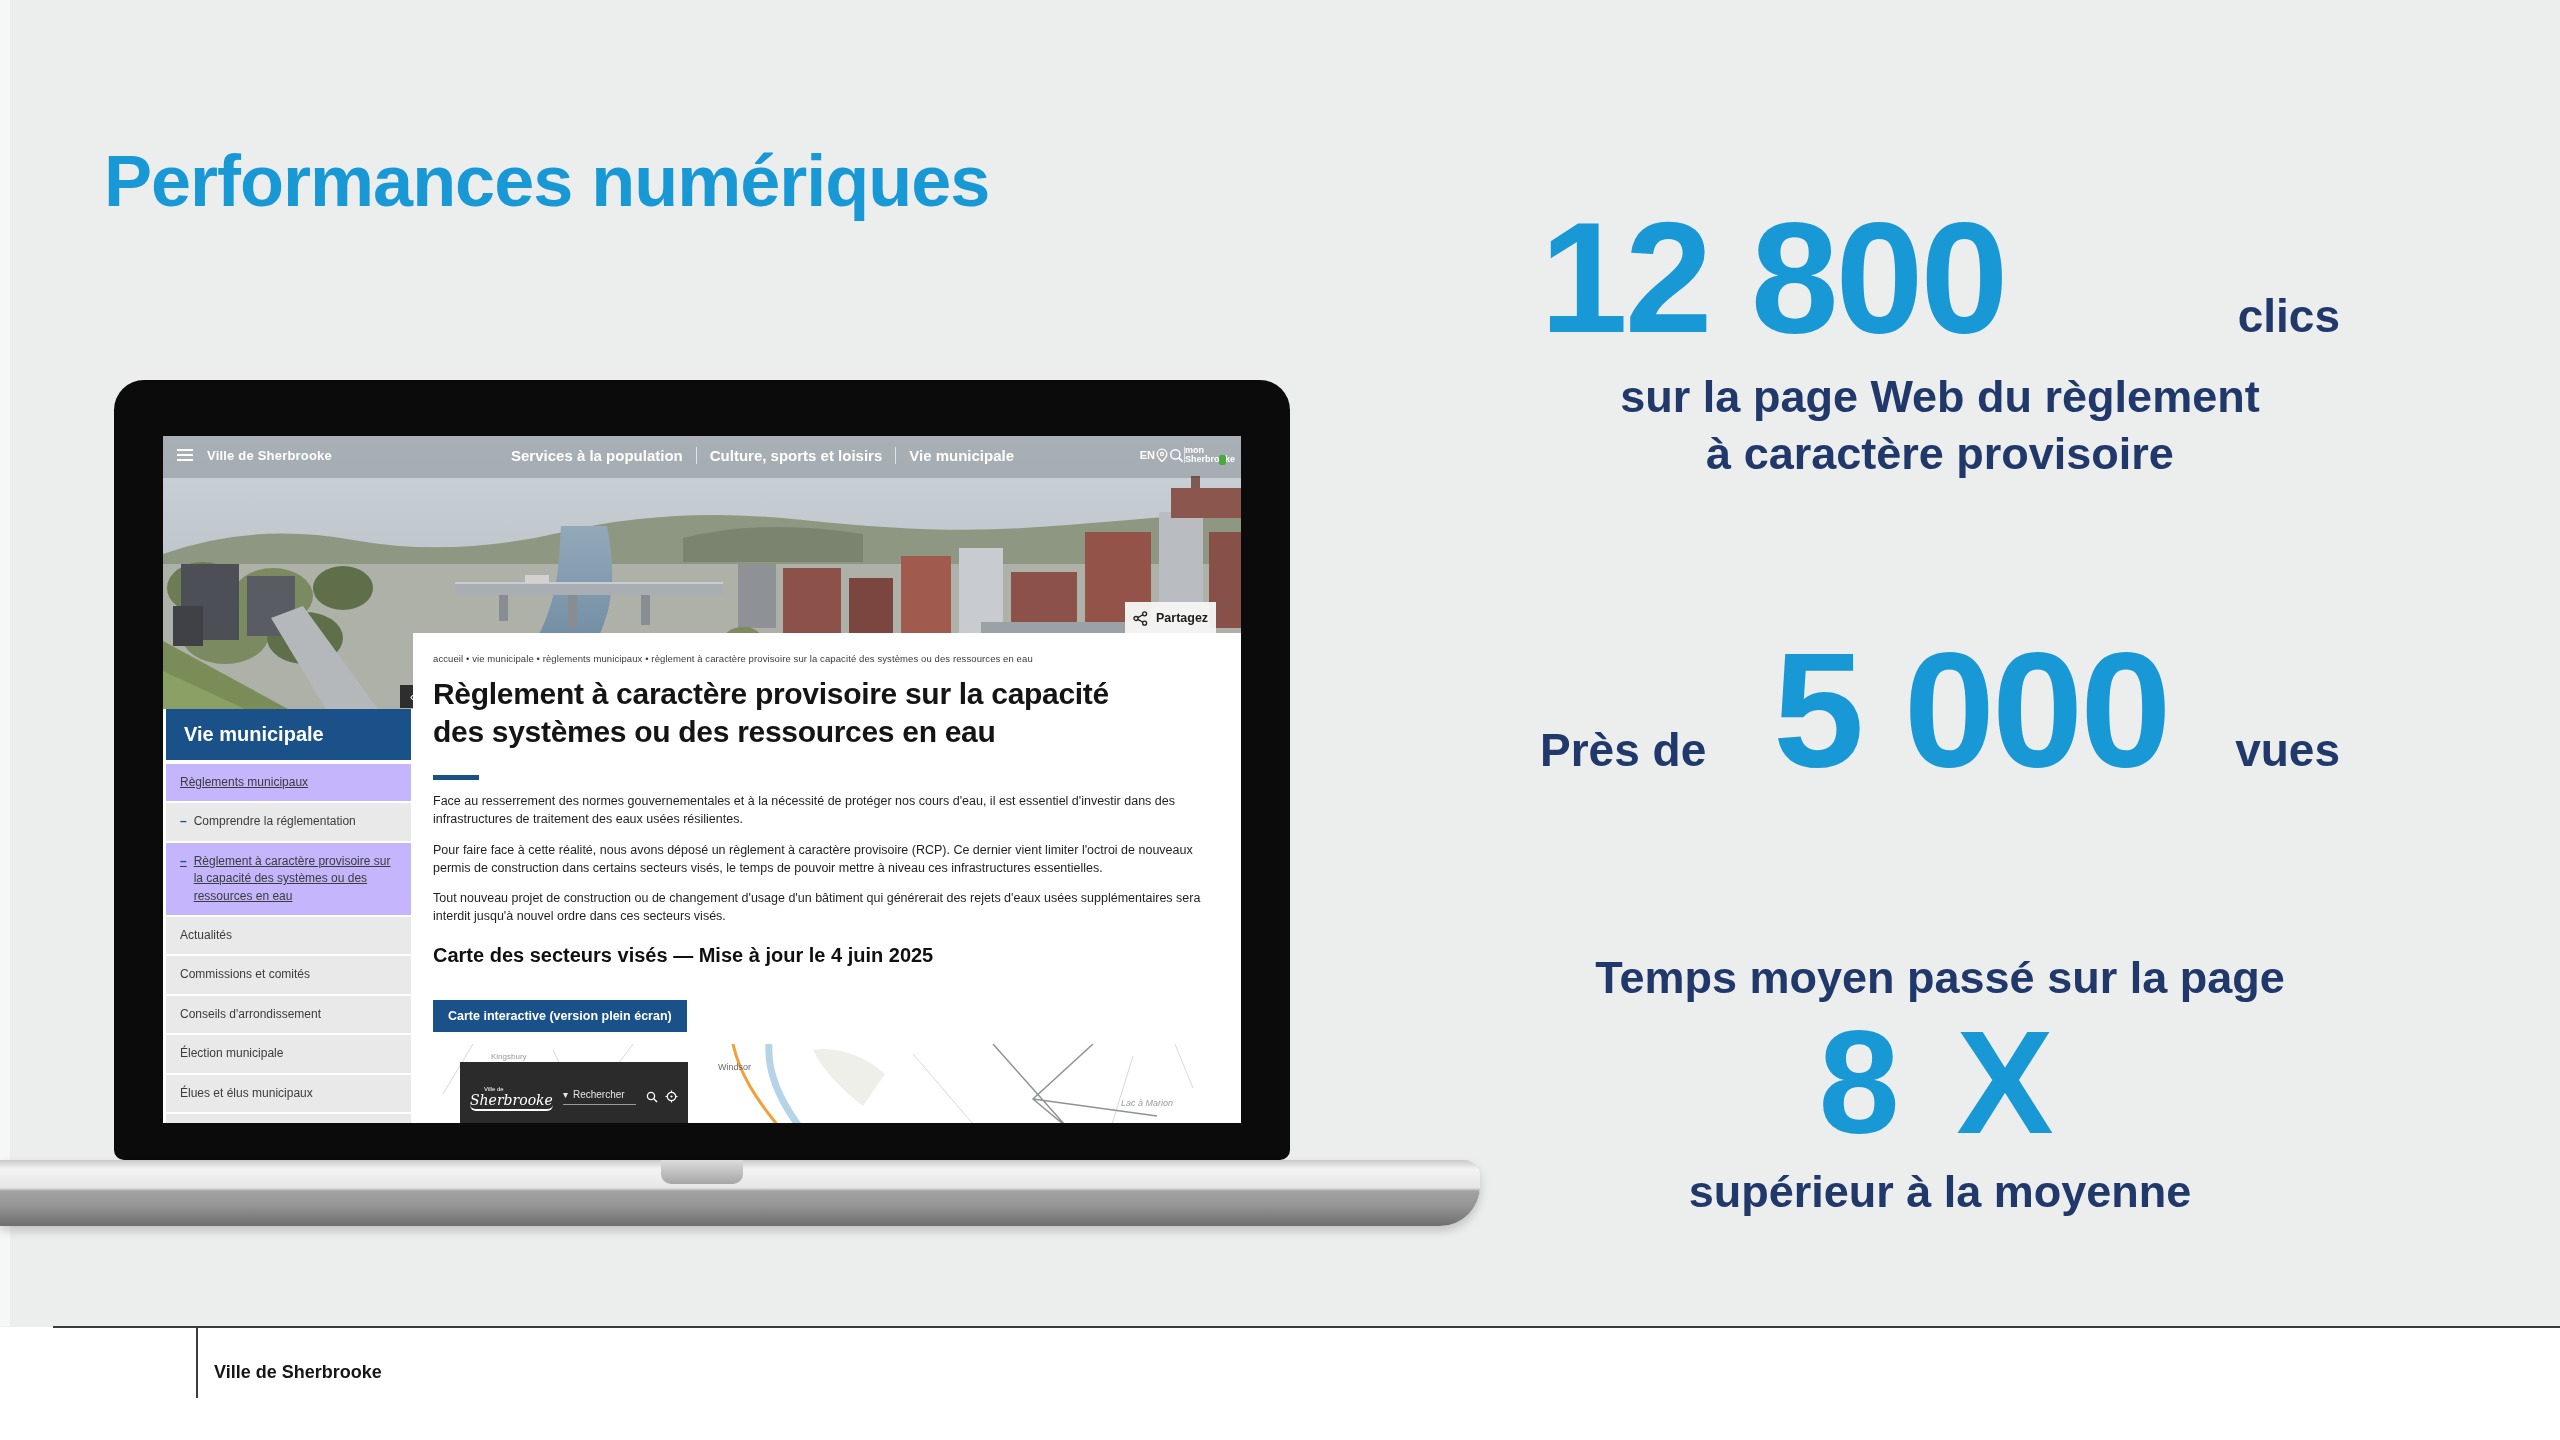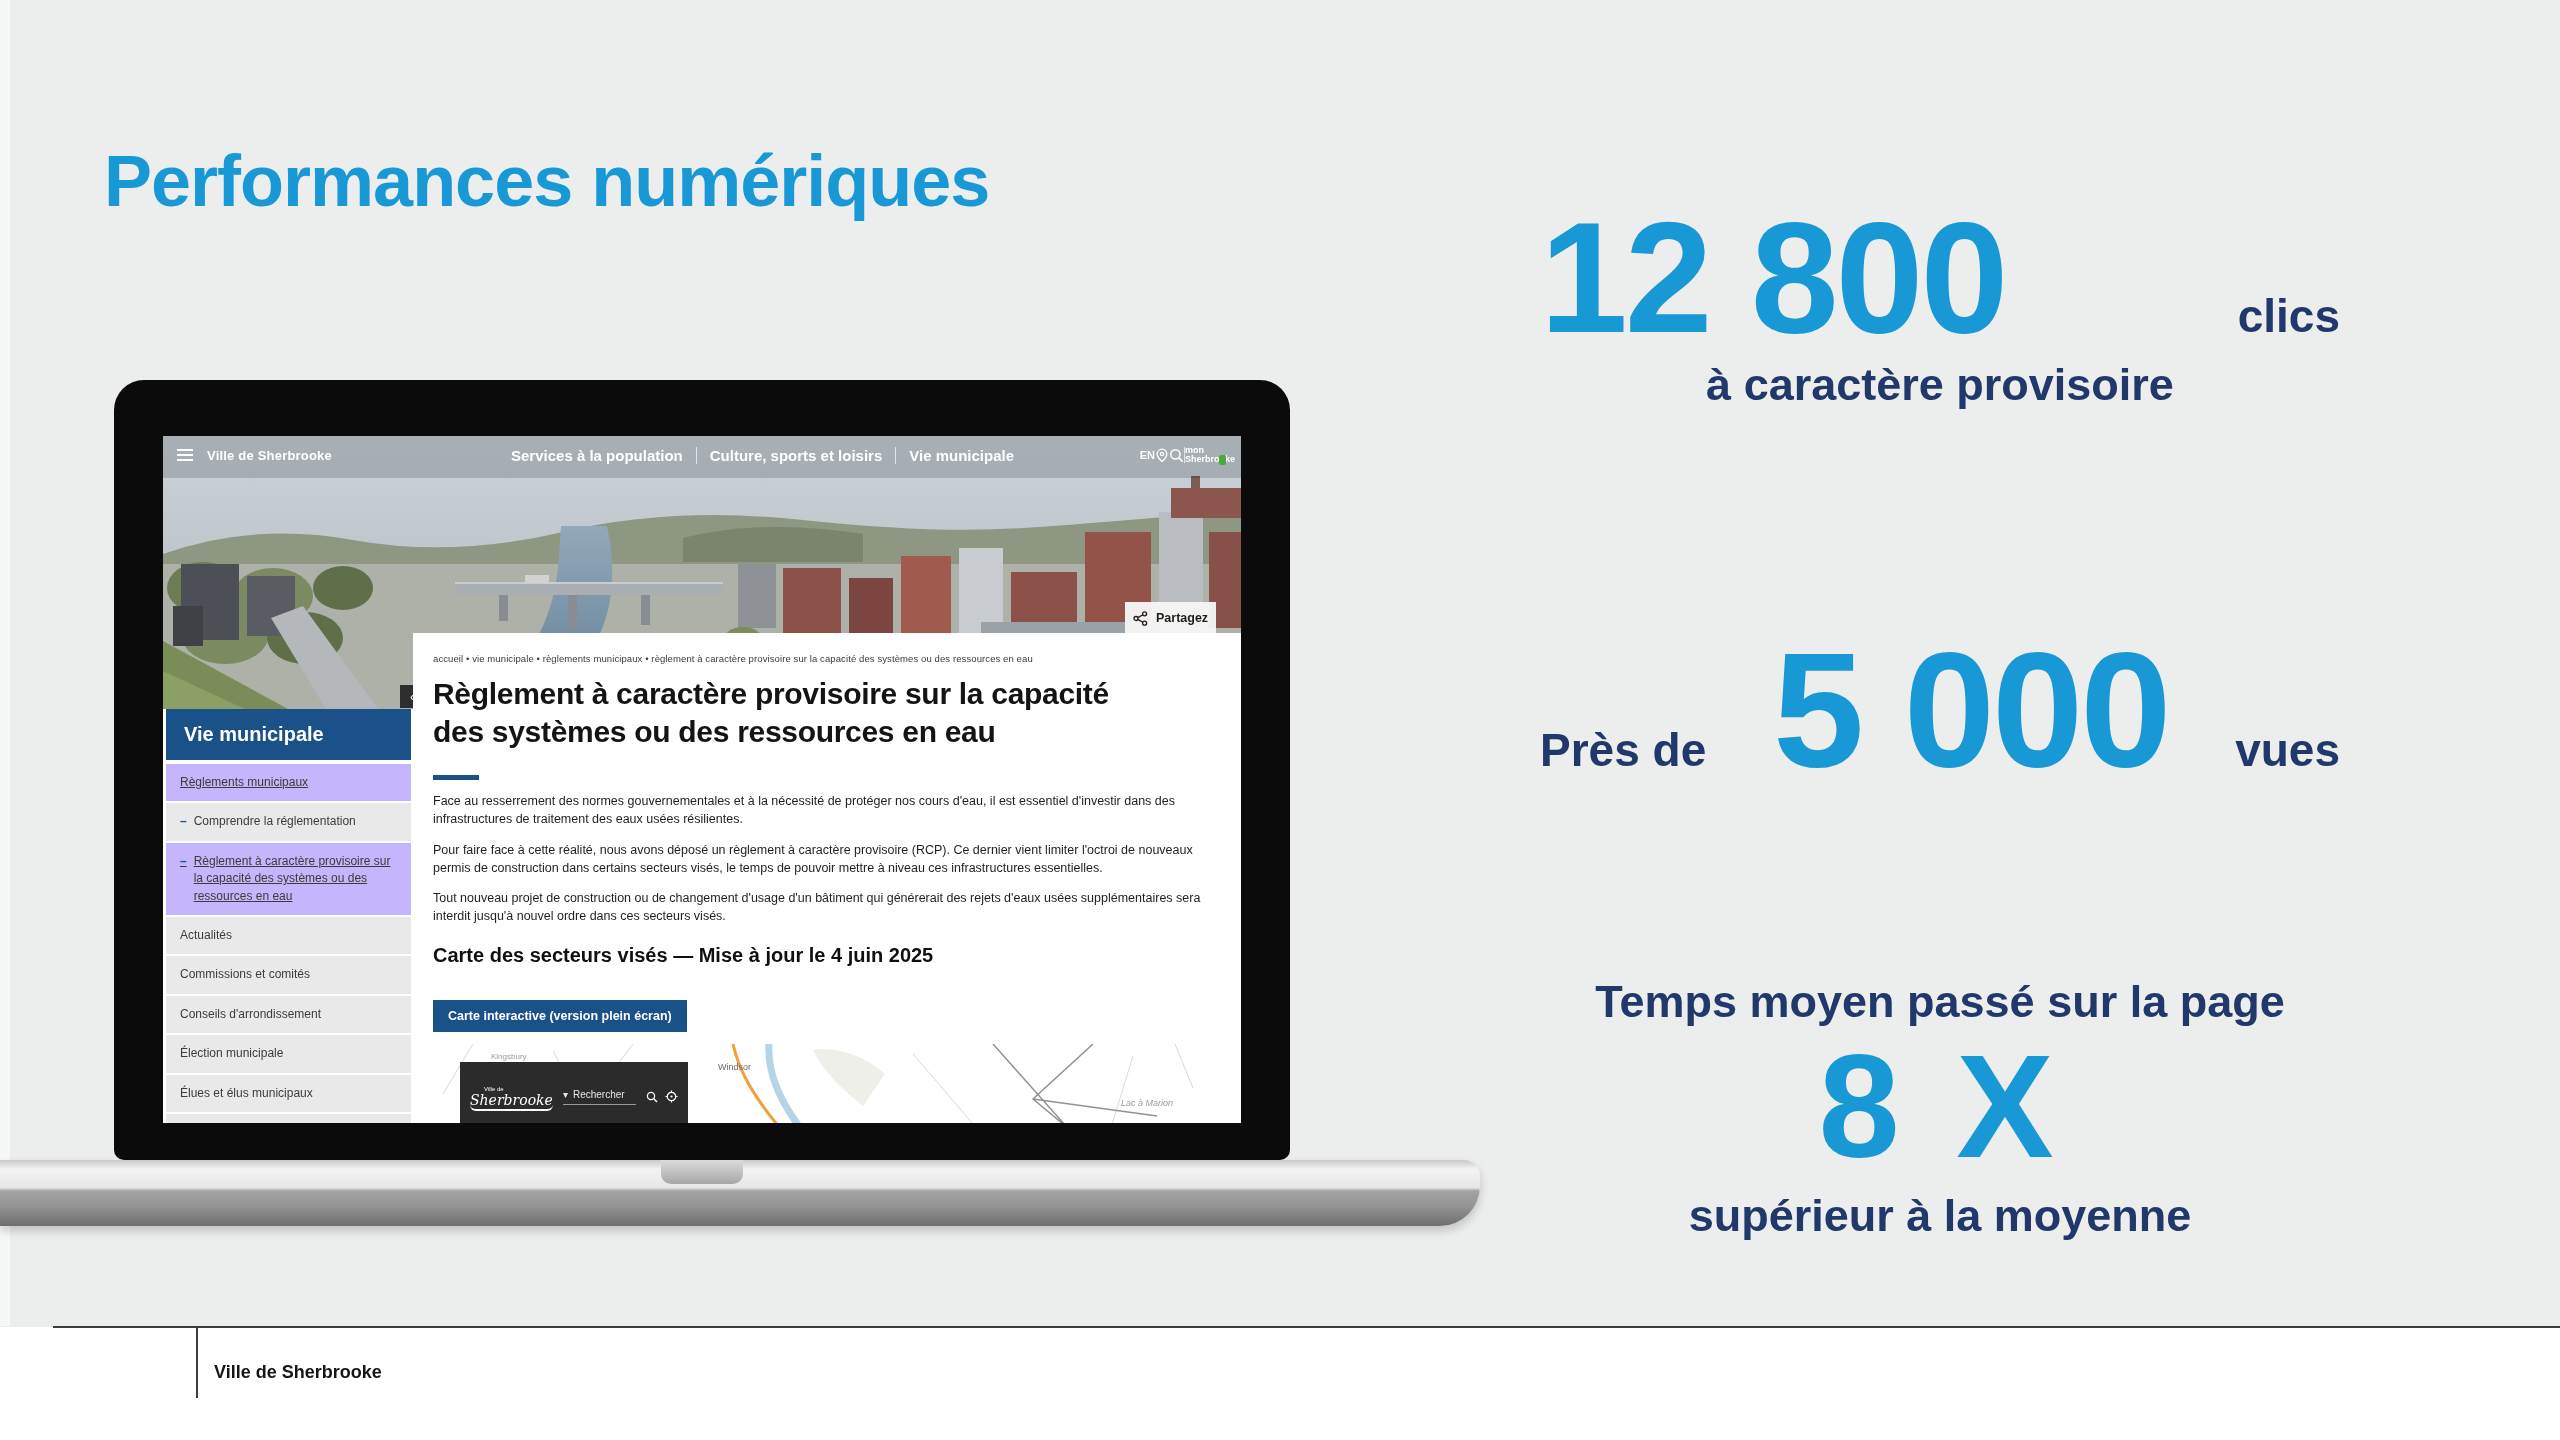--- a/index.html
+++ b/index.html
@@ -16,21 +16,21 @@
 
   
   .stat{position:absolute;left:1540px;width:800px;text-align:center;color:var(--navy);font-weight:800;}
   .stat-row{display:flex;justify-content:space-between;align-items:baseline;gap:32px;}
   .stat-big{font-size:158px;line-height:1;color:var(--accent);letter-spacing:-3px;font-weight:800;}
   .stat-small{font-size:46px;line-height:1.1;font-weight:800;}
   .stat1{top:198px;}
   .stat1 .caption{font-size:45px;line-height:1.22;margin-top:14px;}
   .stat2{top:628px;}
   .stat2 .stat-big{font-size:164px;}
-  .stat3{top:976px;}
+  .stat3{top:952px;}
   .stat3 .stat-big{font-size:146px;letter-spacing:8px;margin-top:6px;}
   .stat3 .caption{font-size:45px;}
   .stat3 .subcaption{font-size:45px;margin-top:10px;}
 
   
   .laptop{position:absolute;left:0;top:0;width:2560px;height:1440px;pointer-events:none;}
   .laptop *{pointer-events:auto;}
   .bezel{position:absolute;left:114px;top:380px;width:1176px;height:780px;background:#0B0B0B;
          border-radius:30px 30px 10px 10px;}
   .screen{position:absolute;left:49px;top:56px;width:1078px;height:687px;background:#fff;overflow:hidden;}
@@ -110,20 +110,21 @@
 <div class="slide">
   <div class="left-strip"></div>
 
   <h1 class="page-title">Performances numériques</h1>
 
   <div class="stat stat1">
     <div class="stat-row">
       <span class="stat-big">12 800</span>
       <span class="stat-small">clics</span>
     </div>
+    <div class="caption">sur la page Web du règlement</div>
     <div class="caption" style="margin-top:2px">à caractère provisoire</div>
   </div>
 
   <div class="stat stat2">
     <div class="stat-row">
       <span class="stat-small">Près de</span>
       <span class="stat-big">5 000</span>
       <span class="stat-small">vues</span>
     </div>
   </div>

